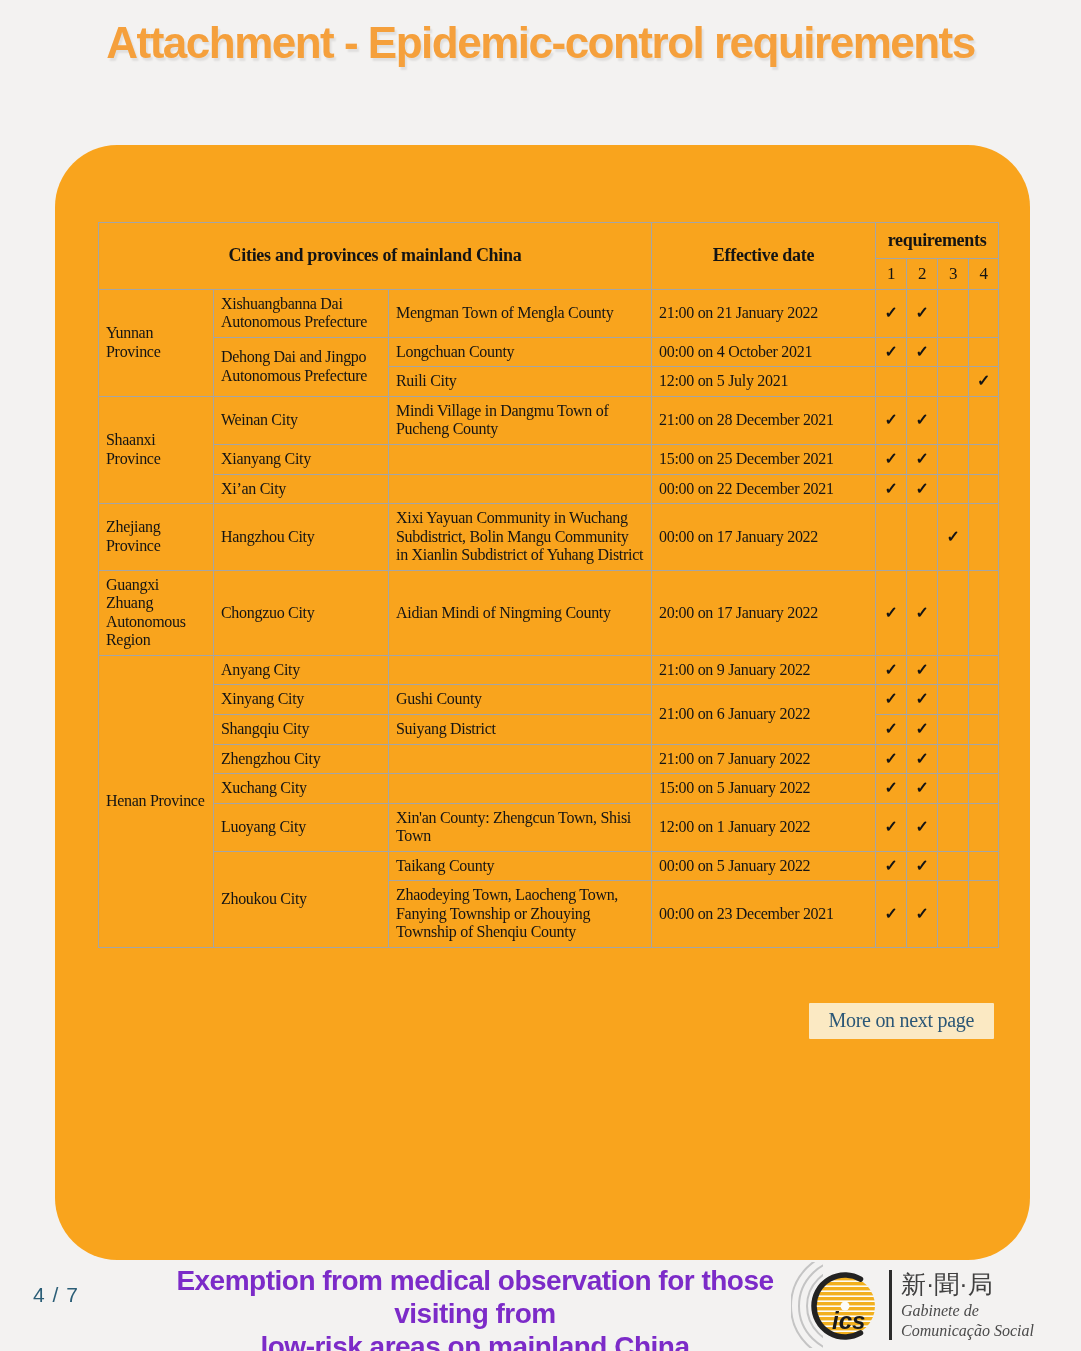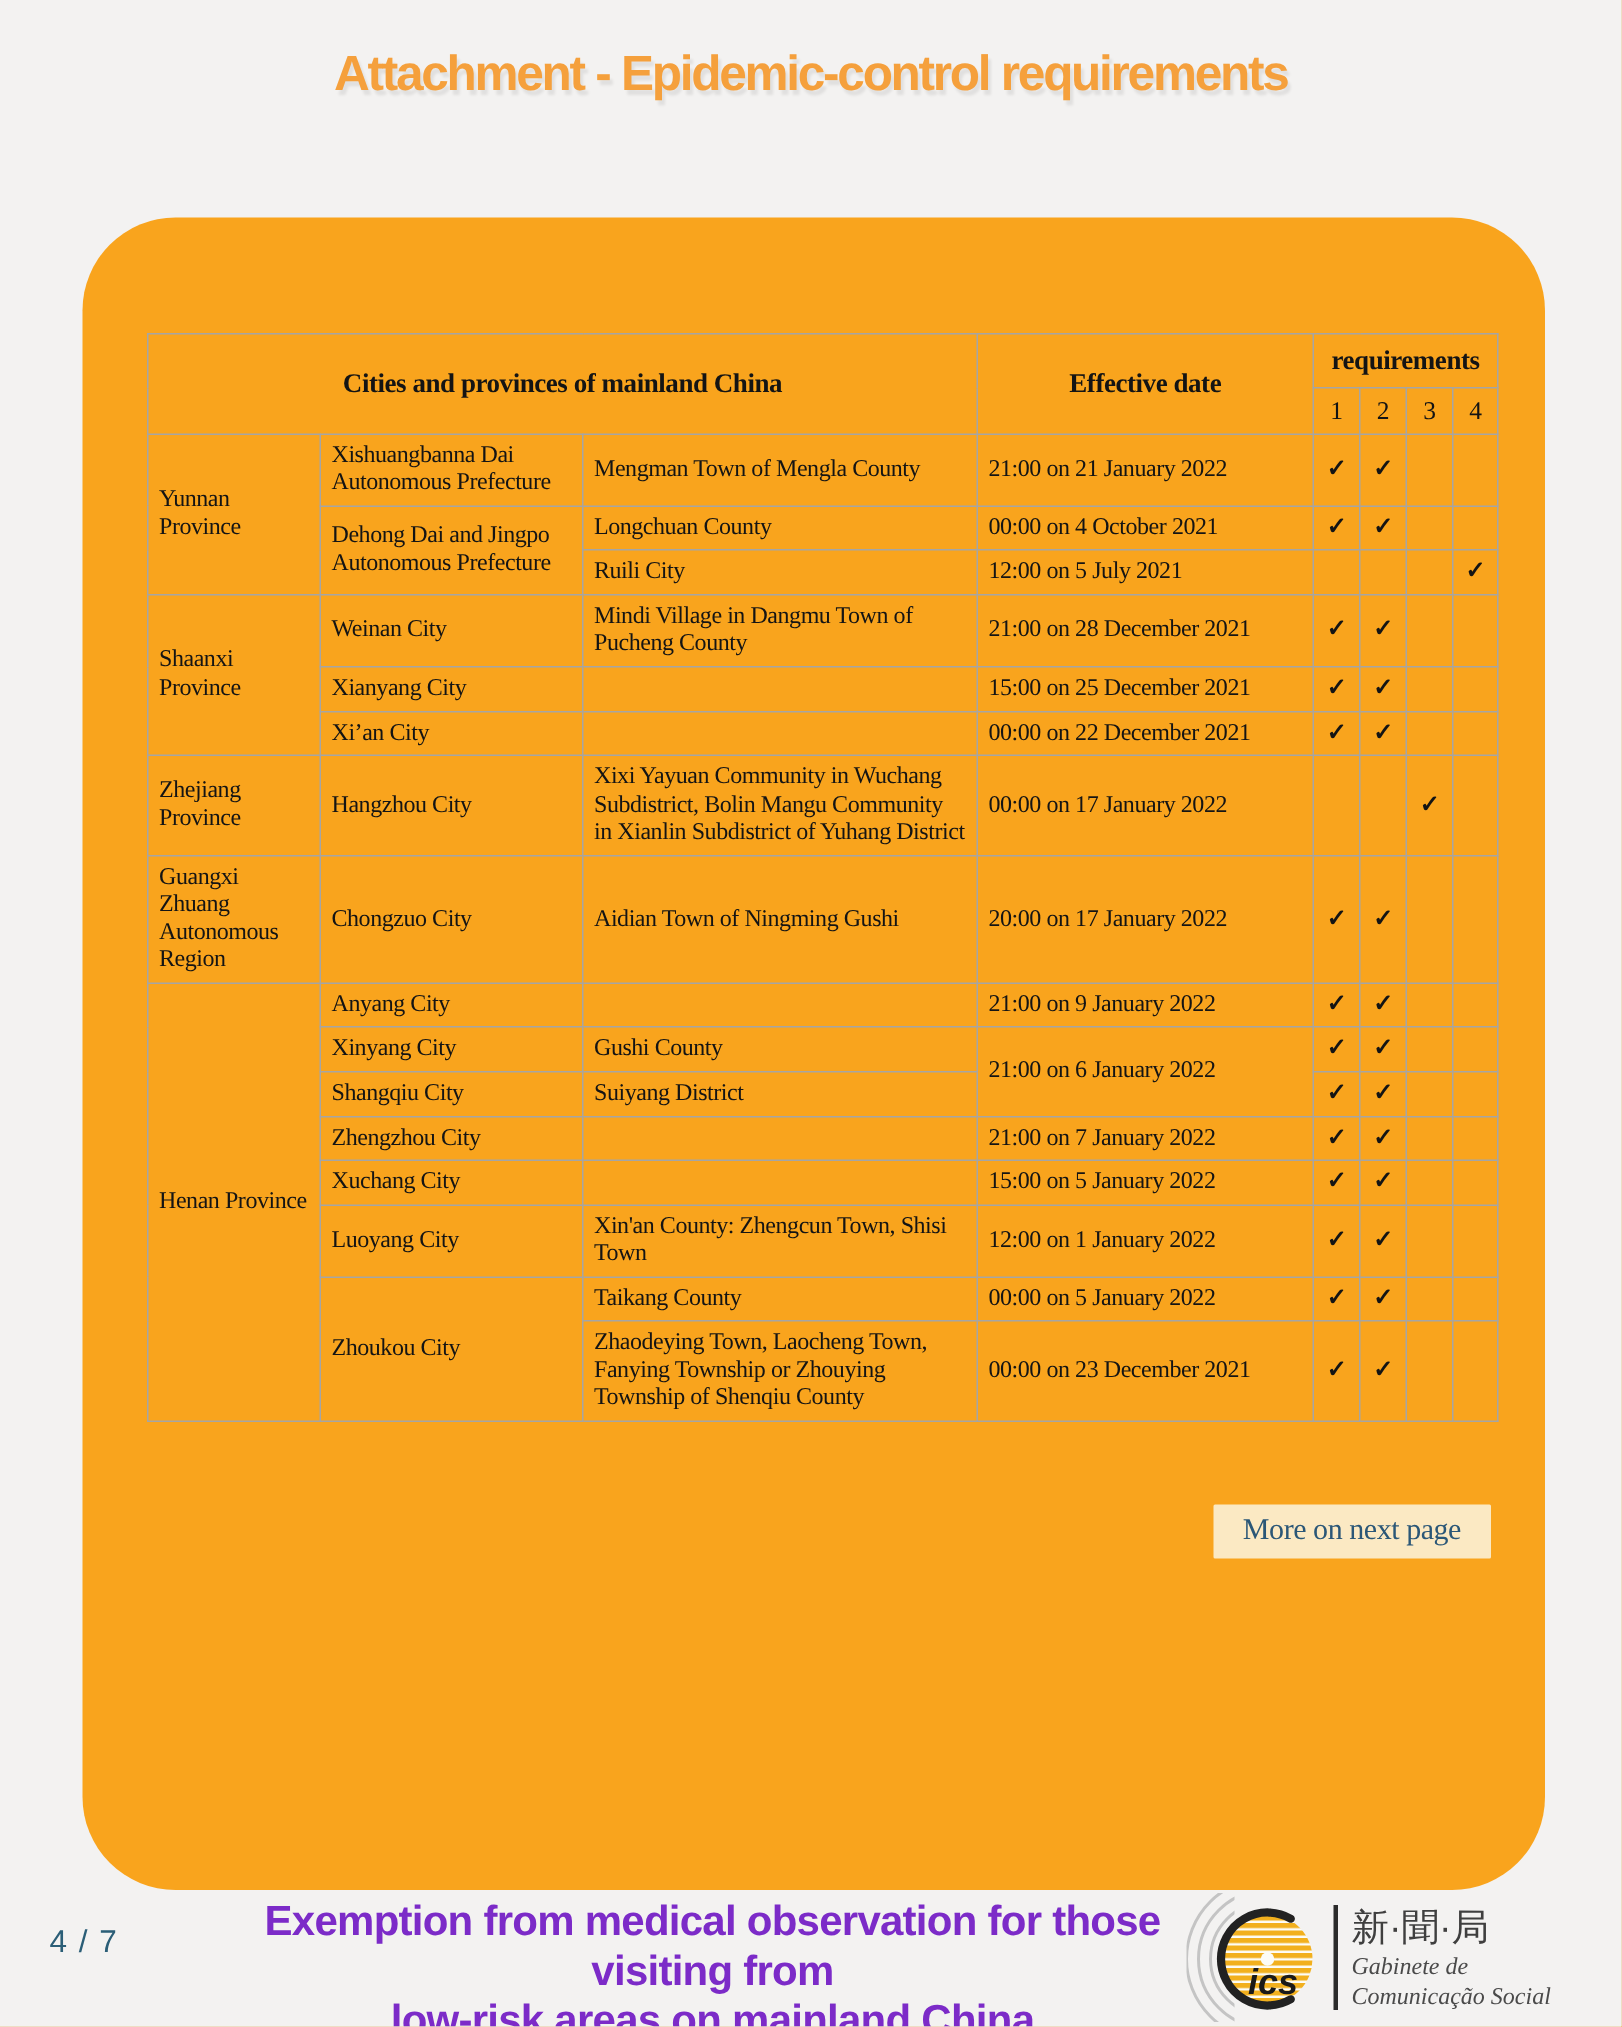--- a/index.html
+++ b/index.html
@@ -10,21 +10,21 @@
     background:#F3F2F1; overflow:hidden; margin:0 auto;
   }
   
   .page-header { position:absolute; top:10px; left:0; width:100%; text-align:center; }
   .title-line {
     font-size:34px; font-weight:bold; color:#3C3C3E;
     line-height:1.12; letter-spacing:-1px;
     text-shadow:2px 3px 3px rgba(0,0,0,0.15);
   }
   .subtitle {
-    margin-top:22px; font-size:33px; font-weight:bold; color:#F5A03C;
+    margin-top:11px; font-size:44px; font-weight:bold; color:#F5A03C;
     letter-spacing:-1.5px; line-height:1.0;
     text-shadow:2px 3px 2px rgba(0,0,0,0.08);
   }
   
   .panel {
     position:absolute; left:55px; top:145px; width:975px; height:1115px;
     background:#F9A41D; border-radius:62px;font-family:Liberation Serif, serif;
   }
   
   table.req-table {
@@ -156,21 +156,21 @@
             <td class="cell-area">Xixi Yayuan Community in Wuchang Subdistrict, Bolin Mangu Community in Xianlin Subdistrict of Yuhang District</td>
             <td class="cell-date">00:00 on 17 January 2022</td>
             <td class="cell-check"></td>
             <td class="cell-check"></td>
             <td class="cell-check">✓</td>
             <td class="cell-check"></td>
           </tr>
           <tr>
             <td class="cell-province">Guangxi Zhuang Autonomous Region</td>
             <td class="cell-city">Chongzuo City</td>
-            <td class="cell-area">Aidian Town of Ningming Gushi</td>
+            <td class="cell-area">Aidian Mindi of Ningming County</td>
             <td class="cell-date">20:00 on 17 January 2022</td>
             <td class="cell-check">✓</td>
             <td class="cell-check">✓</td>
             <td class="cell-check"></td>
             <td class="cell-check"></td>
           </tr>
           <tr>
             <td rowspan="8" class="cell-province">Henan Province</td>
             <td class="cell-city">Anyang City</td>
             <td class="cell-area"></td>

